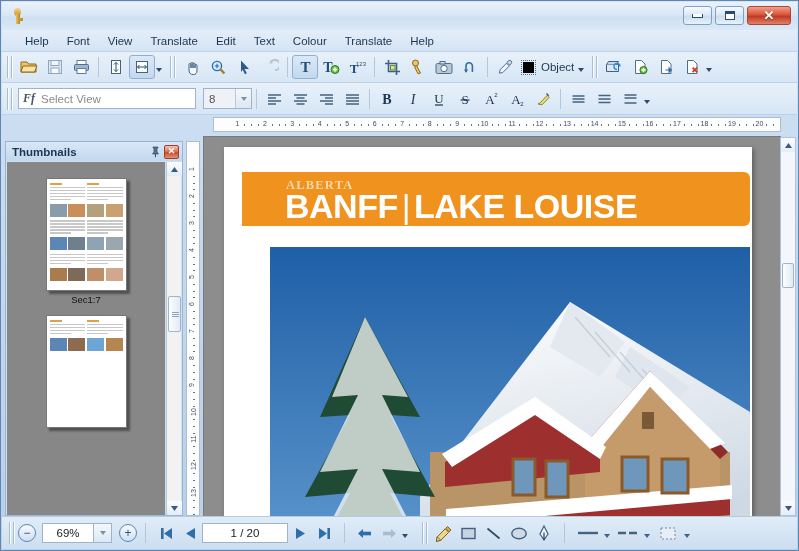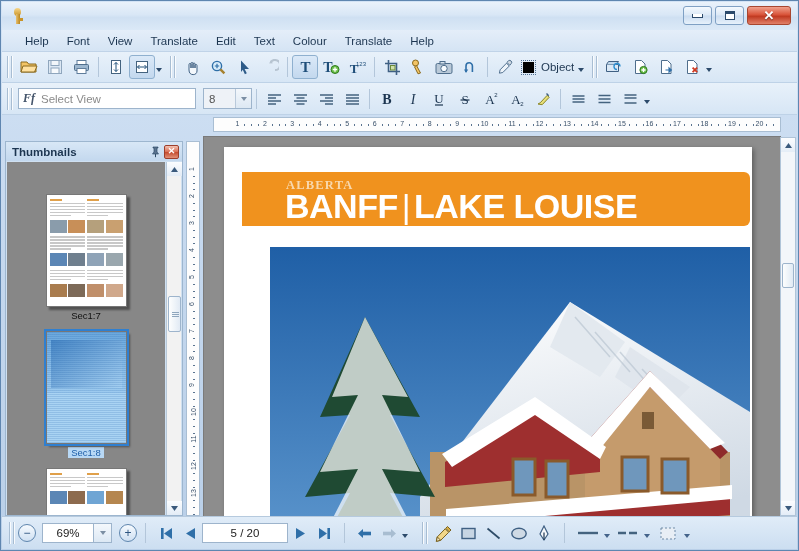--- a/index.html
+++ b/index.html
@@ -697,21 +697,21 @@
         <svg width="11" height="12" viewBox="0 0 11 12">
           <path d="M3 1h5v1H7v4l1.5 2h-6L4 6V2H3z" fill="#5b7490" stroke="#2f4c68" stroke-width=".7"></path>
           <path d="M5.5 8v3.2" stroke="#2f4c68" stroke-width="1"></path>
         </svg>
       </div>
       <div class="xbtn">✕</div>
     </div>
 
     <div class="thumbbody">
 
-      <div class="thumb-item" style="margin-top:32px">
+      <div class="thumb-item" style="margin-top:16px">
         <div class="pg tall">
           <div class="mini-cols">
             <div class="mini-col">
               <div class="ln h"></div>
                 <div class="ln"></div>
                 <div class="ln"></div>
                 <div class="ln"></div>
               <div class="ln"></div>
                 <div class="ln s"></div>
               <div class="imrow">
@@ -763,32 +763,20 @@
               <div class="imrow">
                   <div class="im" style="background:#c08f6a"></div>
                   <div class="im" style="background:#d0a88b"></div>
                 </div>
             </div>
           </div>
         </div>
         <div class="thumb-lbl">Sec1:7</div>
       </div>
 
-      <div class="thumb-item">
-        <div class="pg tall sel" style="background:#9fcbf0;">
-          <div style="position:absolute;left:0;top:0;right:0;height:55%;
-                      background:linear-gradient(180deg,#6ba8dd,#9ecbef);"></div>
-          <div style="position:absolute;left:4px;top:8px;right:4px;height:48px;
-                      background:linear-gradient(145deg,#3f7fc0,#a7d1f2);opacity:.85;"></div>
-          <div style="position:absolute;left:0;bottom:0;right:0;height:45%;background:#a9d3f3;"></div>
-          <div style="position:absolute;left:0;top:0;right:0;bottom:0;
-                      background:repeating-linear-gradient(0deg,rgba(31,95,168,.18) 0 1px,transparent 1px 2px);"></div>
-        </div>
-        <div class="thumb-lbl sel">Sec1:8</div>
-      </div>
 
       <div class="thumb-item">
         <div class="pg tall">
           <div class="mini-cols">
             <div class="mini-col">
               <div class="ln h"></div>
                 <div class="ln"></div>
                 <div class="ln"></div>
                 <div class="ln"></div>
                 <div class="ln s"></div>
@@ -1021,21 +1009,21 @@
         <path d="M13 1L5 6.5 13 12z" fill="#2f6fa8"></path>
           <rect x="2" y="1" width="2.6" height="11" fill="#2f6fa8"></rect>
       </svg>
     </div>
     <div class="navbtn">
       <svg width="13" height="13" viewBox="0 0 13 13">
         <path d="M11 1L2 6.5 11 12z" fill="#2f6fa8"></path>
       </svg>
     </div>
     <div class="pagebox">
-      <span>5 / 20</span>
+      <span>1 / 20</span>
     </div>
     <div class="navbtn">
       <svg width="13" height="13" viewBox="0 0 13 13">
         <path d="M2 1l9 5.5L2 12z" fill="#2f6fa8"></path>
       </svg>
     </div>
     <div class="navbtn">
       <svg width="15" height="13" viewBox="0 0 15 13">
         <path d="M2 1l8 5.5L2 12z" fill="#2f6fa8"></path>
           <rect x="10.4" y="1" width="2.6" height="11" fill="#2f6fa8"></rect>

